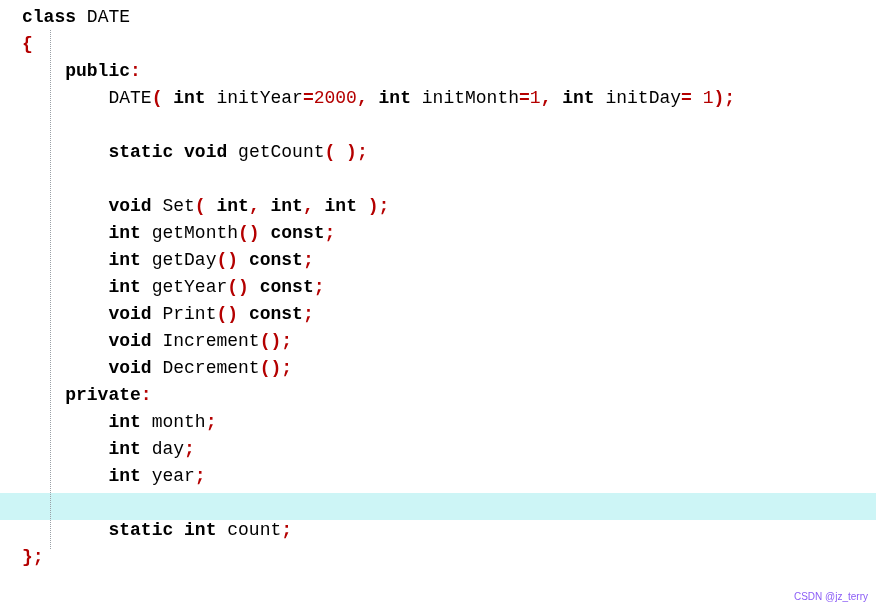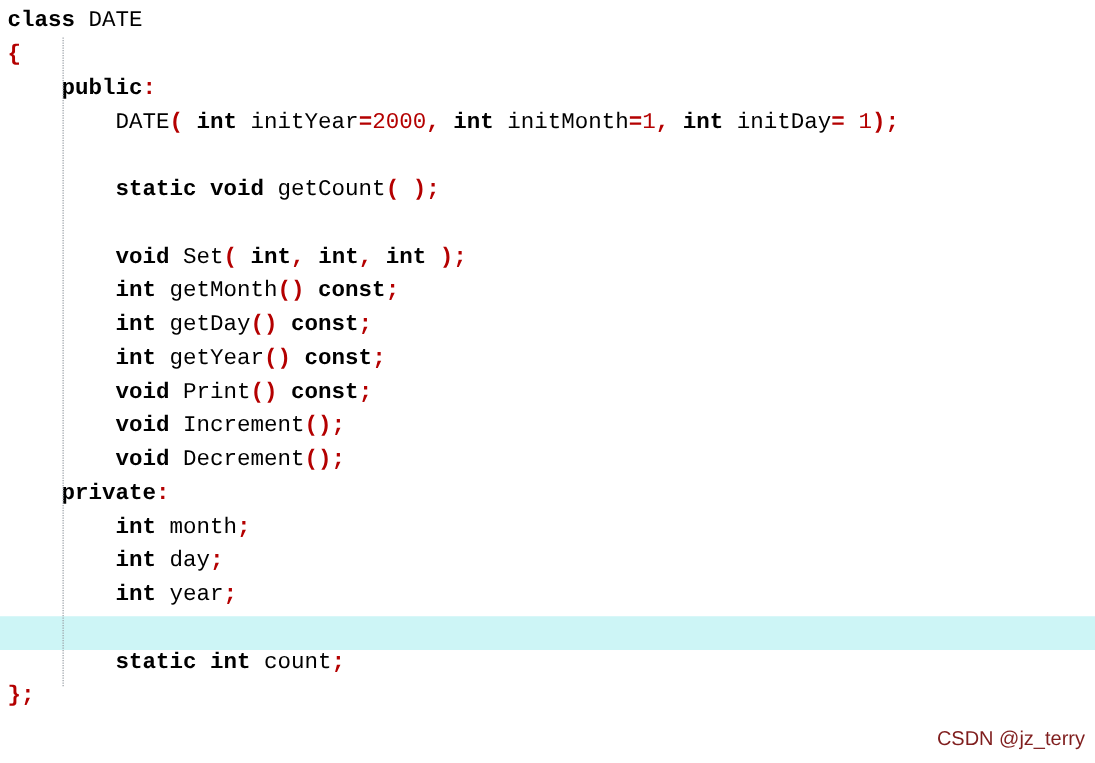--- a/index.html
+++ b/index.html
@@ -37,28 +37,28 @@
   }
   .highlight-line {
     position: absolute;
     left: 0;
     right: 0;
     height: 27px;
     background: #cdf5f6;
     z-index: 0;
   }
   .code-wrap { position: relative; }
-  .code-content { position: relative; z-index: 1; }
+  .code-content { position: relative; z-index: 1; padding-left: 16px; }
   .watermark {
     position: absolute;
     right: 8px;
     bottom: 6px;
     font-family: Arial, sans-serif;
-    font-size: 16px;
-    color: #7f1d1d;
+    font-size: 10px;
+    color: #8b5cf6;
     z-index: 2;
   }
 </style>
 </head>
 <body>
 
 <div class="code-wrap">
   <div class="highlight-line" style="top:493px"></div>
   <div class="code-content">
 <pre><span class="kw">class</span> <span class="id">DATE</span>

